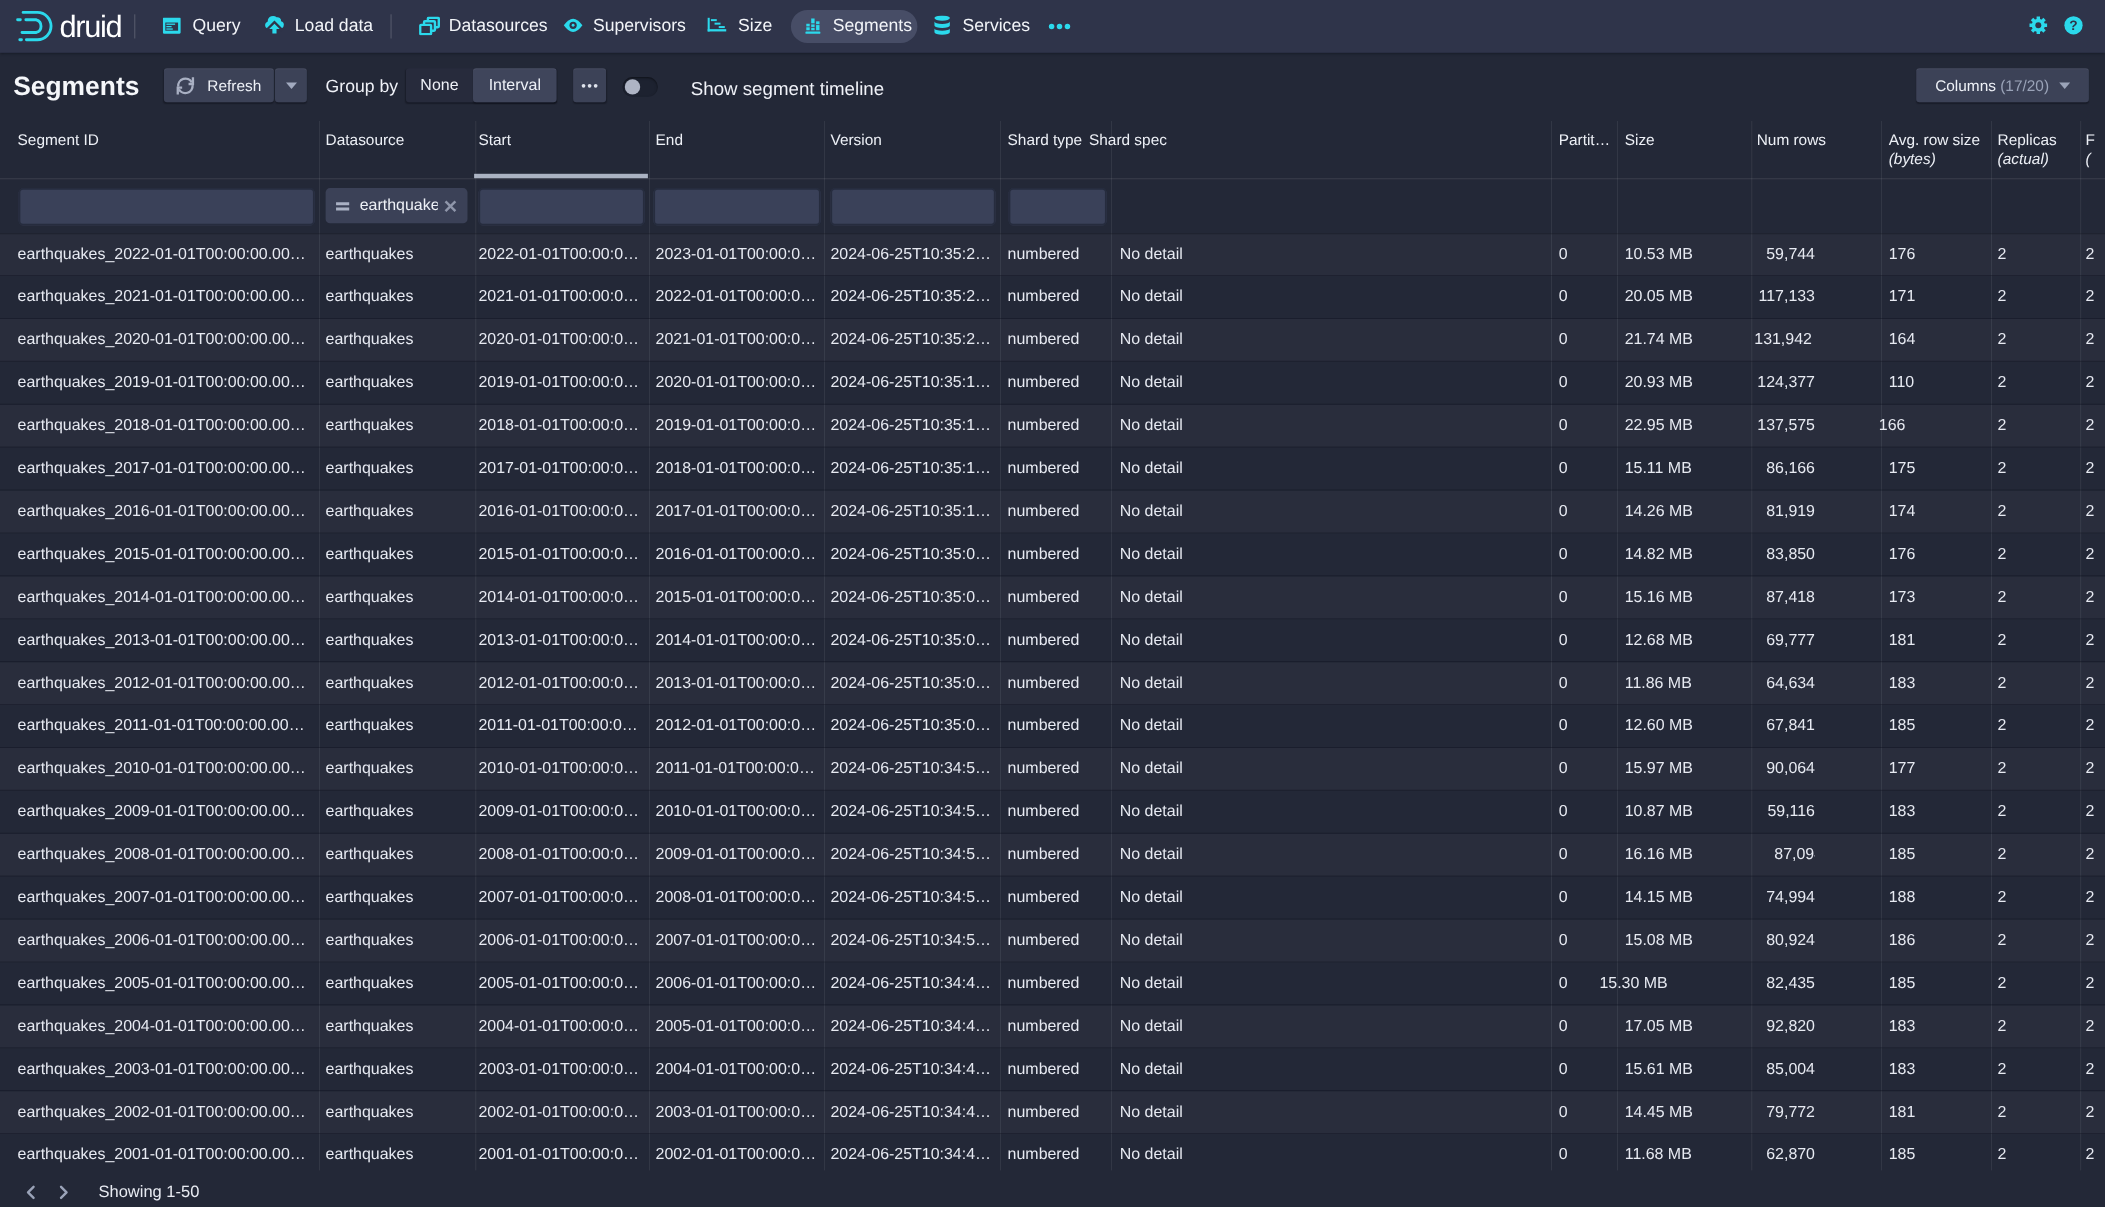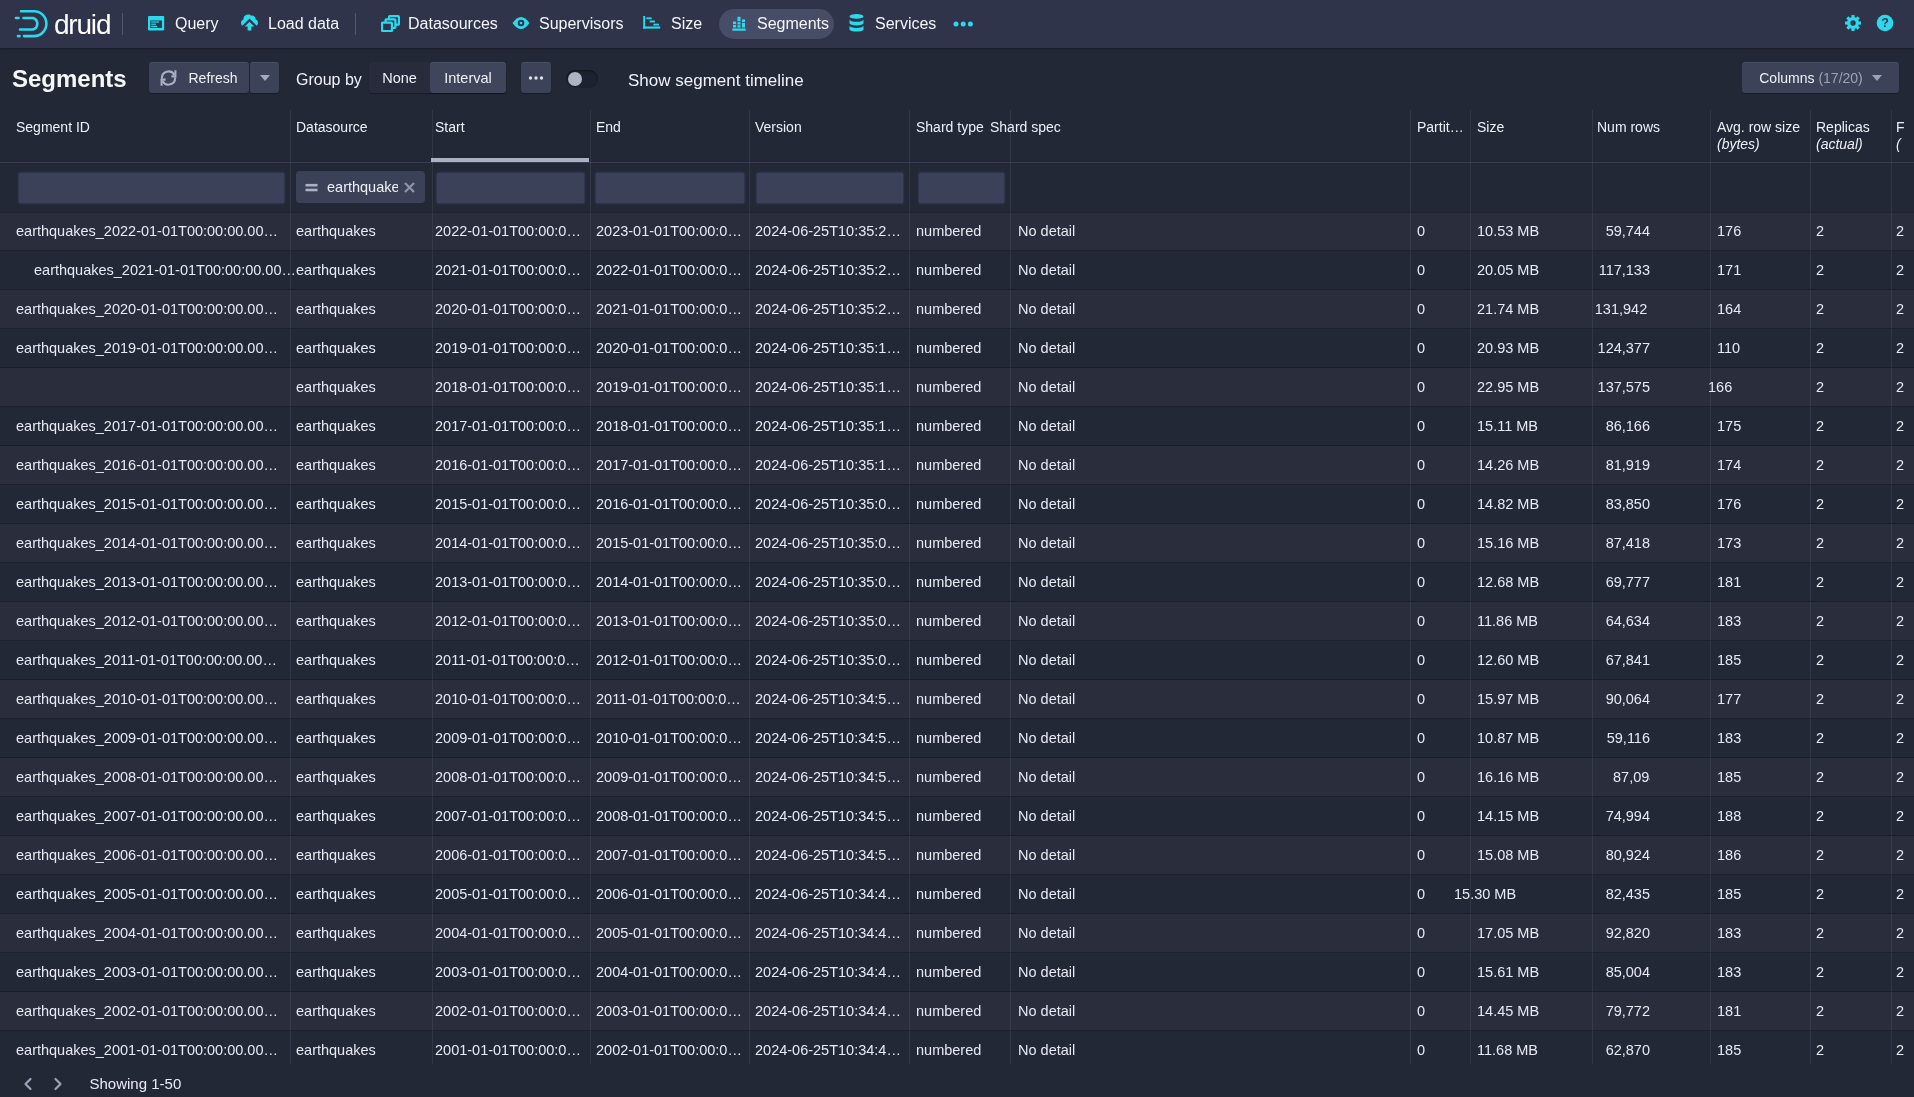--- a/index.html
+++ b/index.html
@@ -248,21 +248,21 @@
 <div class="cell" style="left:916px;width:90px;">numbered</div>
 <div class="cell" style="left:1018px;width:380px;">No detail</div>
 <div class="cell" style="left:1417px;width:50px;">0</div>
 <div class="cell" style="left:1477px;width:110px;">10.53 MB</div>
 <div class="cell" style="left:1592px;width:58px;text-align:right;padding-right:0;">59,744</div>
 <div class="cell" style="left:1717px;width:90px;">176</div>
 <div class="cell" style="left:1816px;width:70px;">2</div>
 <div class="cell" style="left:1896px;width:18px;">2</div>
 </div>
 <div class="row" style="top:39px;">
-<div class="cell" style="left:34px;width:268px;">earthquakes_2021-01-01T00:00:00.00…</div>
+<div class="cell" style="left:16px;width:268px;">earthquakes_2021-01-01T00:00:00.00…</div>
 <div class="cell" style="left:296px;width:130px;">earthquakes</div>
 <div class="cell" style="left:435px;width:150px;">2021-01-01T00:00:0…</div>
 <div class="cell" style="left:596px;width:148px;">2022-01-01T00:00:0…</div>
 <div class="cell" style="left:755px;width:149px;">2024-06-25T10:35:2…</div>
 <div class="cell" style="left:916px;width:90px;">numbered</div>
 <div class="cell" style="left:1018px;width:380px;">No detail</div>
 <div class="cell" style="left:1417px;width:50px;">0</div>
 <div class="cell" style="left:1477px;width:110px;">20.05 MB</div>
 <div class="cell" style="left:1592px;width:58px;text-align:right;padding-right:0;">117,133</div>
 <div class="cell" style="left:1717px;width:90px;">171</div>
@@ -293,20 +293,21 @@
 <div class="cell" style="left:916px;width:90px;">numbered</div>
 <div class="cell" style="left:1018px;width:380px;">No detail</div>
 <div class="cell" style="left:1417px;width:50px;">0</div>
 <div class="cell" style="left:1477px;width:110px;">20.93 MB</div>
 <div class="cell" style="left:1592px;width:58px;text-align:right;padding-right:0;">124,377</div>
 <div class="cell" style="left:1717px;width:90px;">110</div>
 <div class="cell" style="left:1816px;width:70px;">2</div>
 <div class="cell" style="left:1896px;width:18px;">2</div>
 </div>
 <div class="row odd" style="top:156px;">
+<div class="cell" style="left:16px;width:268px;">earthquakes_2018-01-01T00:00:00.00…</div>
 <div class="cell" style="left:296px;width:130px;">earthquakes</div>
 <div class="cell" style="left:435px;width:150px;">2018-01-01T00:00:0…</div>
 <div class="cell" style="left:596px;width:148px;">2019-01-01T00:00:0…</div>
 <div class="cell" style="left:755px;width:149px;">2024-06-25T10:35:1…</div>
 <div class="cell" style="left:916px;width:90px;">numbered</div>
 <div class="cell" style="left:1018px;width:380px;">No detail</div>
 <div class="cell" style="left:1417px;width:50px;">0</div>
 <div class="cell" style="left:1477px;width:110px;">22.95 MB</div>
 <div class="cell" style="left:1592px;width:58px;text-align:right;padding-right:0;">137,575</div>
 <div class="cell" style="left:1708px;width:90px;">166</div>

